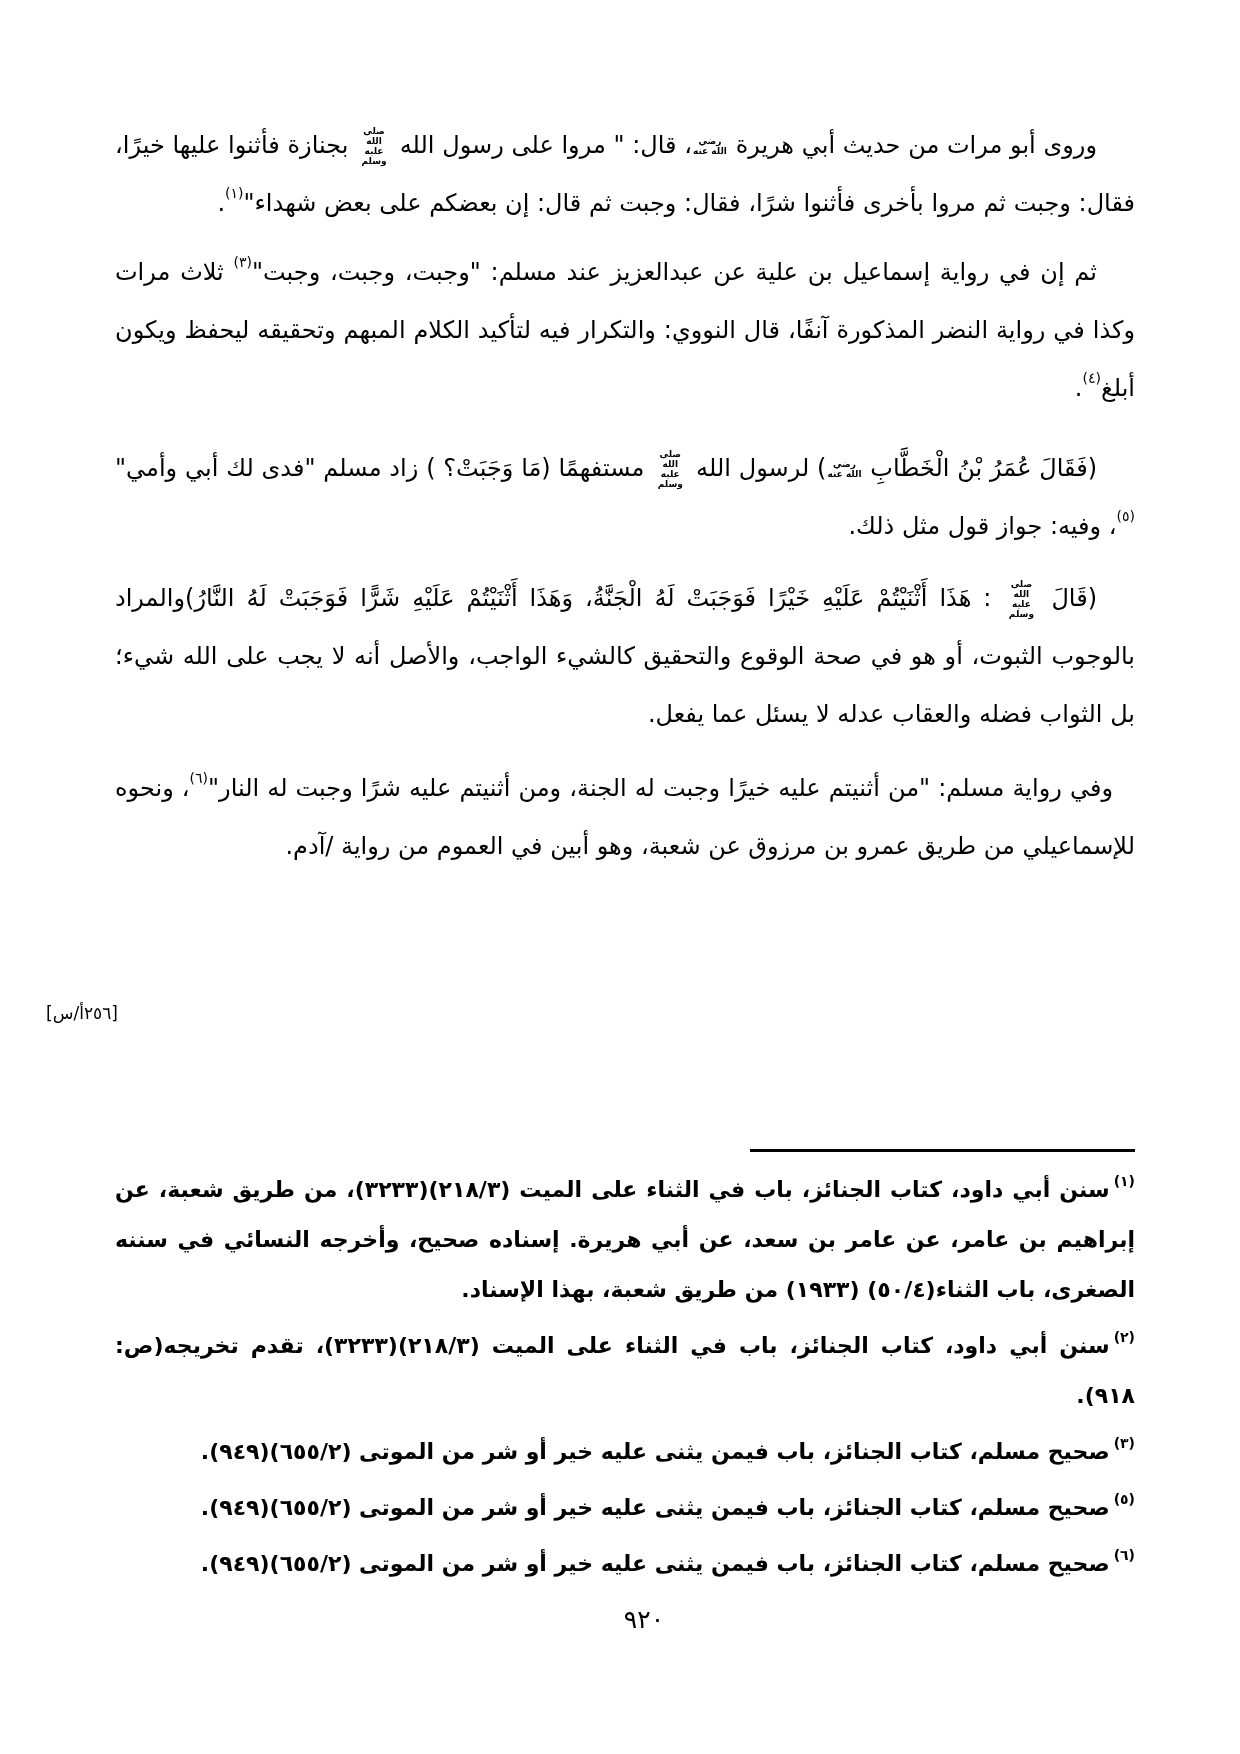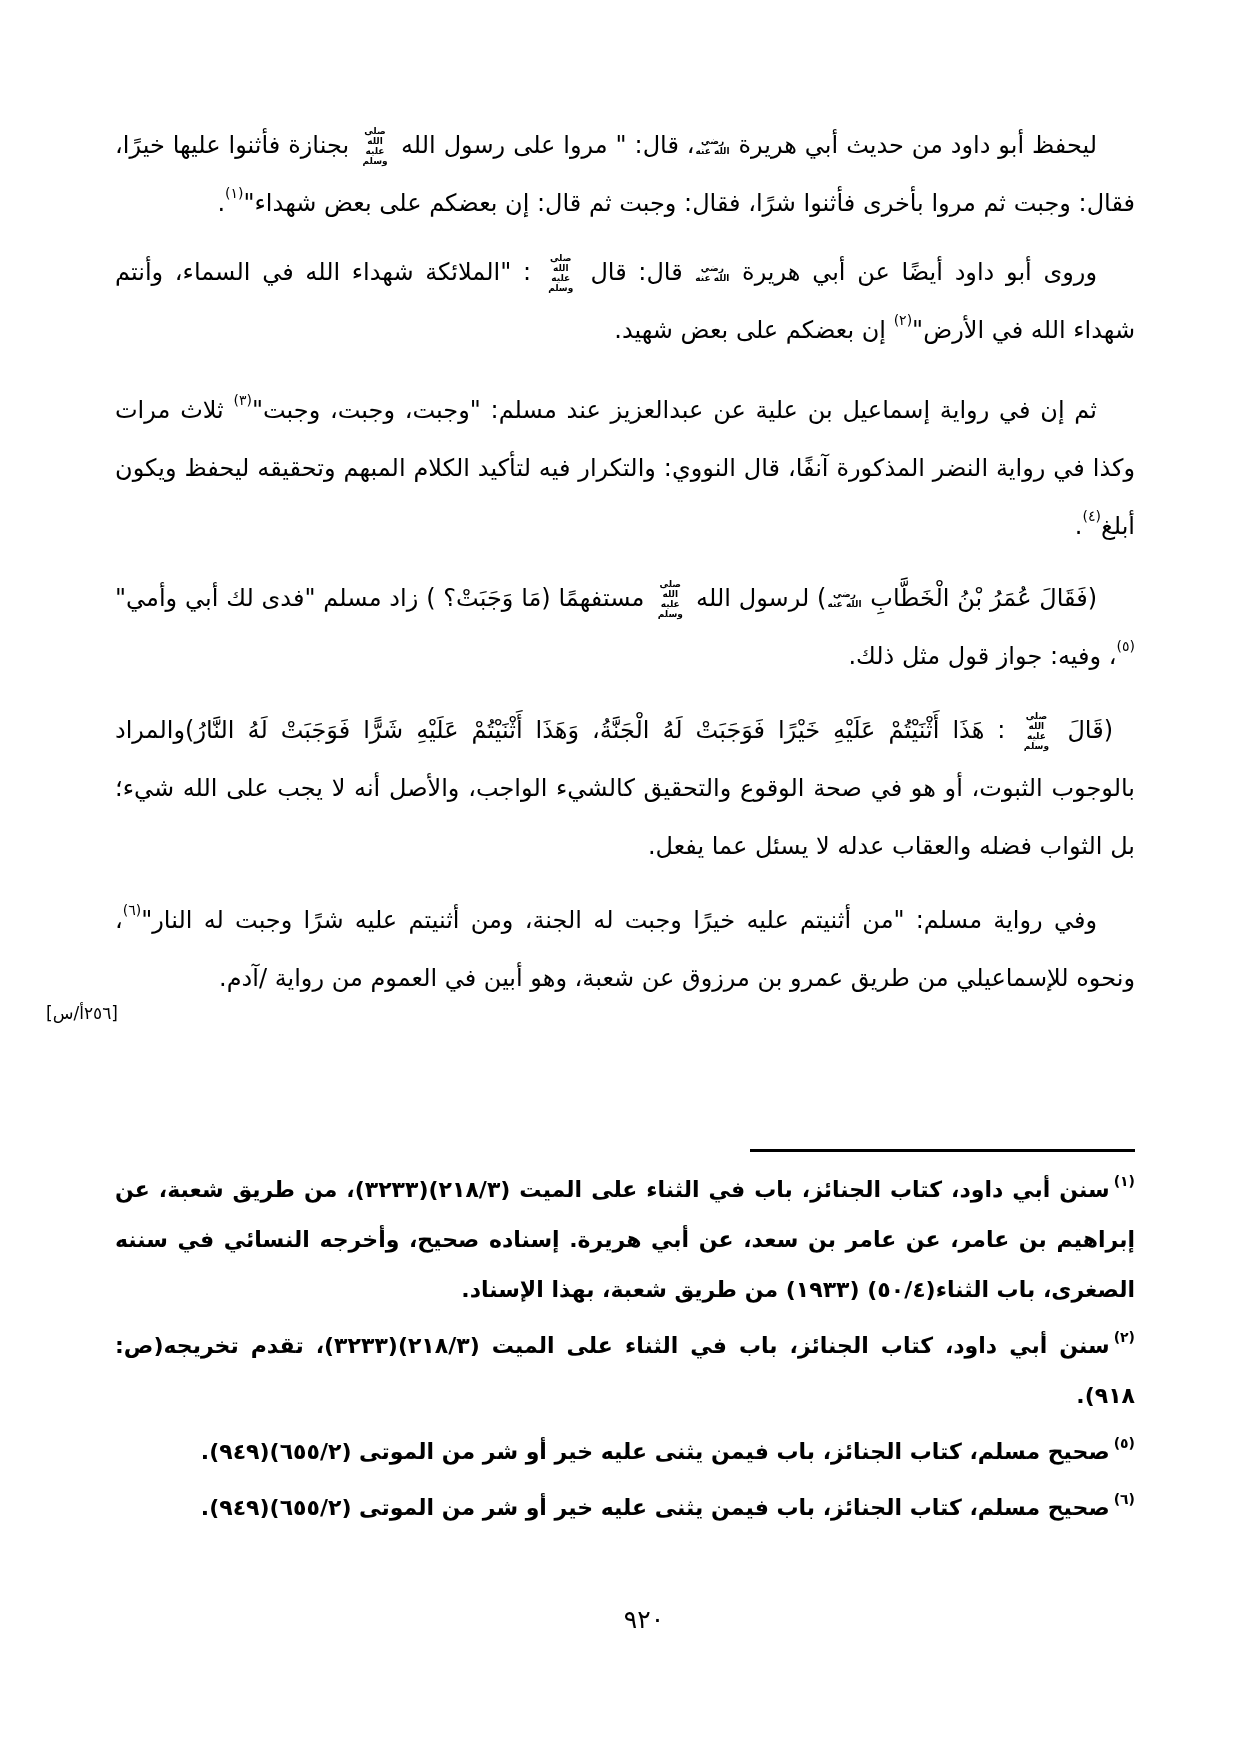--- a/index.html
+++ b/index.html
@@ -90,33 +90,33 @@
   }
 </style>
 </head>
 <body>
 
 <div class="page">
 
   <div class="margin-note">[٢٥٦أ/س]</div>
 
   <div class="content">
-      <p><span class="n">ليحفظ أبو داود من حديث أبي هريرة </span><span class="hon">رضي الله عنه</span><span class="n">، قال: " مروا على رسول الله </span><span class="hon">صلى الله عليه وسلم</span><span class="n"> بجنازة فأثنوا عليها خيرًا، فقال: وجبت ثم مروا بأخرى فأثنوا شرًا، فقال: وجبت ثم قال: إن بعضكم على بعض شهداء"</span><span class="sup">(١)</span><span class="n">.</span></p>
-      <p><span class="n">وروى أبو داود أيضًا عن أبي هريرة </span><span class="hon">رضي الله عنه</span><span class="n"> قال: قال </span><span class="hon">صلى الله عليه وسلم</span><span class="n"> : "الملائكة شهداء الله في السماء، وأنتم شهداء الله في الأرض"</span><span class="sup">(٢)</span><span class="n"> إن بعضكم على بعض شهيد.</span></p>
+      <p><span class="n">وروى أبو مرات من حديث أبي هريرة </span><span class="hon">رضي الله عنه</span><span class="n">، قال: " مروا على رسول الله </span><span class="hon">صلى الله عليه وسلم</span><span class="n"> بجنازة فأثنوا عليها خيرًا، فقال: وجبت ثم مروا بأخرى فأثنوا شرًا، فقال: وجبت ثم قال: إن بعضكم على بعض شهداء"</span><span class="sup">(١)</span><span class="n">.</span></p>
       <p><span class="n">ثم إن في رواية إسماعيل بن علية عن عبدالعزيز عند مسلم: "وجبت، وجبت، وجبت"</span><span class="sup">(٣)</span><span class="n"> ثلاث مرات وكذا في رواية النضر المذكورة آنفًا، قال النووي: والتكرار فيه لتأكيد  الكلام المبهم وتحقيقه ليحفظ ويكون أبلغ</span><span class="sup">(٤)</span><span class="n">.</span></p>
       <p><span class="b">(فَقَالَ عُمَرُ بْنُ الْخَطَّابِ </span><span class="hon">رضي الله عنه</span><span class="b">)</span><span class="n"> لرسول الله </span><span class="hon">صلى الله عليه وسلم</span><span class="n"> مستفهمًا </span><span class="b">(مَا وَجَبَتْ؟ )</span><span class="n"> زاد مسلم "فدى لك أبي وأمي"</span><span class="sup">(٥)</span><span class="n">، وفيه: جواز قول مثل ذلك.</span></p>
       <p><span class="b">(قَالَ </span><span class="hon">صلى الله عليه وسلم</span><span class="b"> : هَذَا أَثْنَيْتُمْ عَلَيْهِ خَيْرًا فَوَجَبَتْ لَهُ الْجَنَّةُ، وَهَذَا أَثْنَيْتُمْ عَلَيْهِ شَرًّا فَوَجَبَتْ لَهُ النَّارُ)</span><span class="n">والمراد بالوجوب الثبوت، أو هو في صحة الوقوع والتحقيق كالشيء الواجب، والأصل أنه لا يجب على الله شيء؛ بل الثواب فضله والعقاب عدله لا يسئل عما يفعل.</span></p>
       <p><span class="n">وفي رواية مسلم: "من أثنيتم عليه خيرًا وجبت له الجنة، ومن أثنيتم عليه شرًا وجبت له النار"</span><span class="sup">(٦)</span><span class="n">، ونحوه للإسماعيلي من طريق عمرو بن مرزوق عن شعبة، وهو أبين في العموم من رواية /آدم.</span></p>
     </div>
 
   <div class="footnotes">
     <div class="fn-sep"></div>
     <div>
         <div class="fn"><span class="fn-marker">(١)</span><span>سنن أبي داود، كتاب الجنائز، باب في الثناء على الميت (٢١٨/٣)(٣٢٣٣)، من طريق شعبة، عن إبراهيم بن عامر، عن عامر بن سعد، عن أبي هريرة. إسناده صحيح، وأخرجه النسائي في سننه الصغرى، باب الثناء(٥٠/٤) (١٩٣٣) من طريق شعبة، بهذا الإسناد.</span></div>
         <div class="fn"><span class="fn-marker">(٢)</span><span>سنن أبي داود، كتاب الجنائز، باب في الثناء على الميت (٢١٨/٣)(٣٢٣٣)، تقدم تخريجه(ص: ٩١٨).</span></div>
+        <div class="fn"><span class="fn-marker">(٣)</span><span>صحيح مسلم، كتاب الجنائز، باب فيمن يثنى عليه خير أو شر من الموتى (٦٥٥/٢)(٩٤٩).</span></div>
         <div class="fn"><span class="fn-marker">(٥)</span><span>صحيح مسلم، كتاب الجنائز، باب فيمن يثنى عليه خير أو شر من الموتى (٦٥٥/٢)(٩٤٩).</span></div>
         <div class="fn"><span class="fn-marker">(٦)</span><span>صحيح مسلم، كتاب الجنائز، باب فيمن يثنى عليه خير أو شر من الموتى (٦٥٥/٢)(٩٤٩).</span></div>
       </div>
   </div>
 
   <div class="page-number">٩٢٠</div>
 
 </div>
 
 </body></html>

